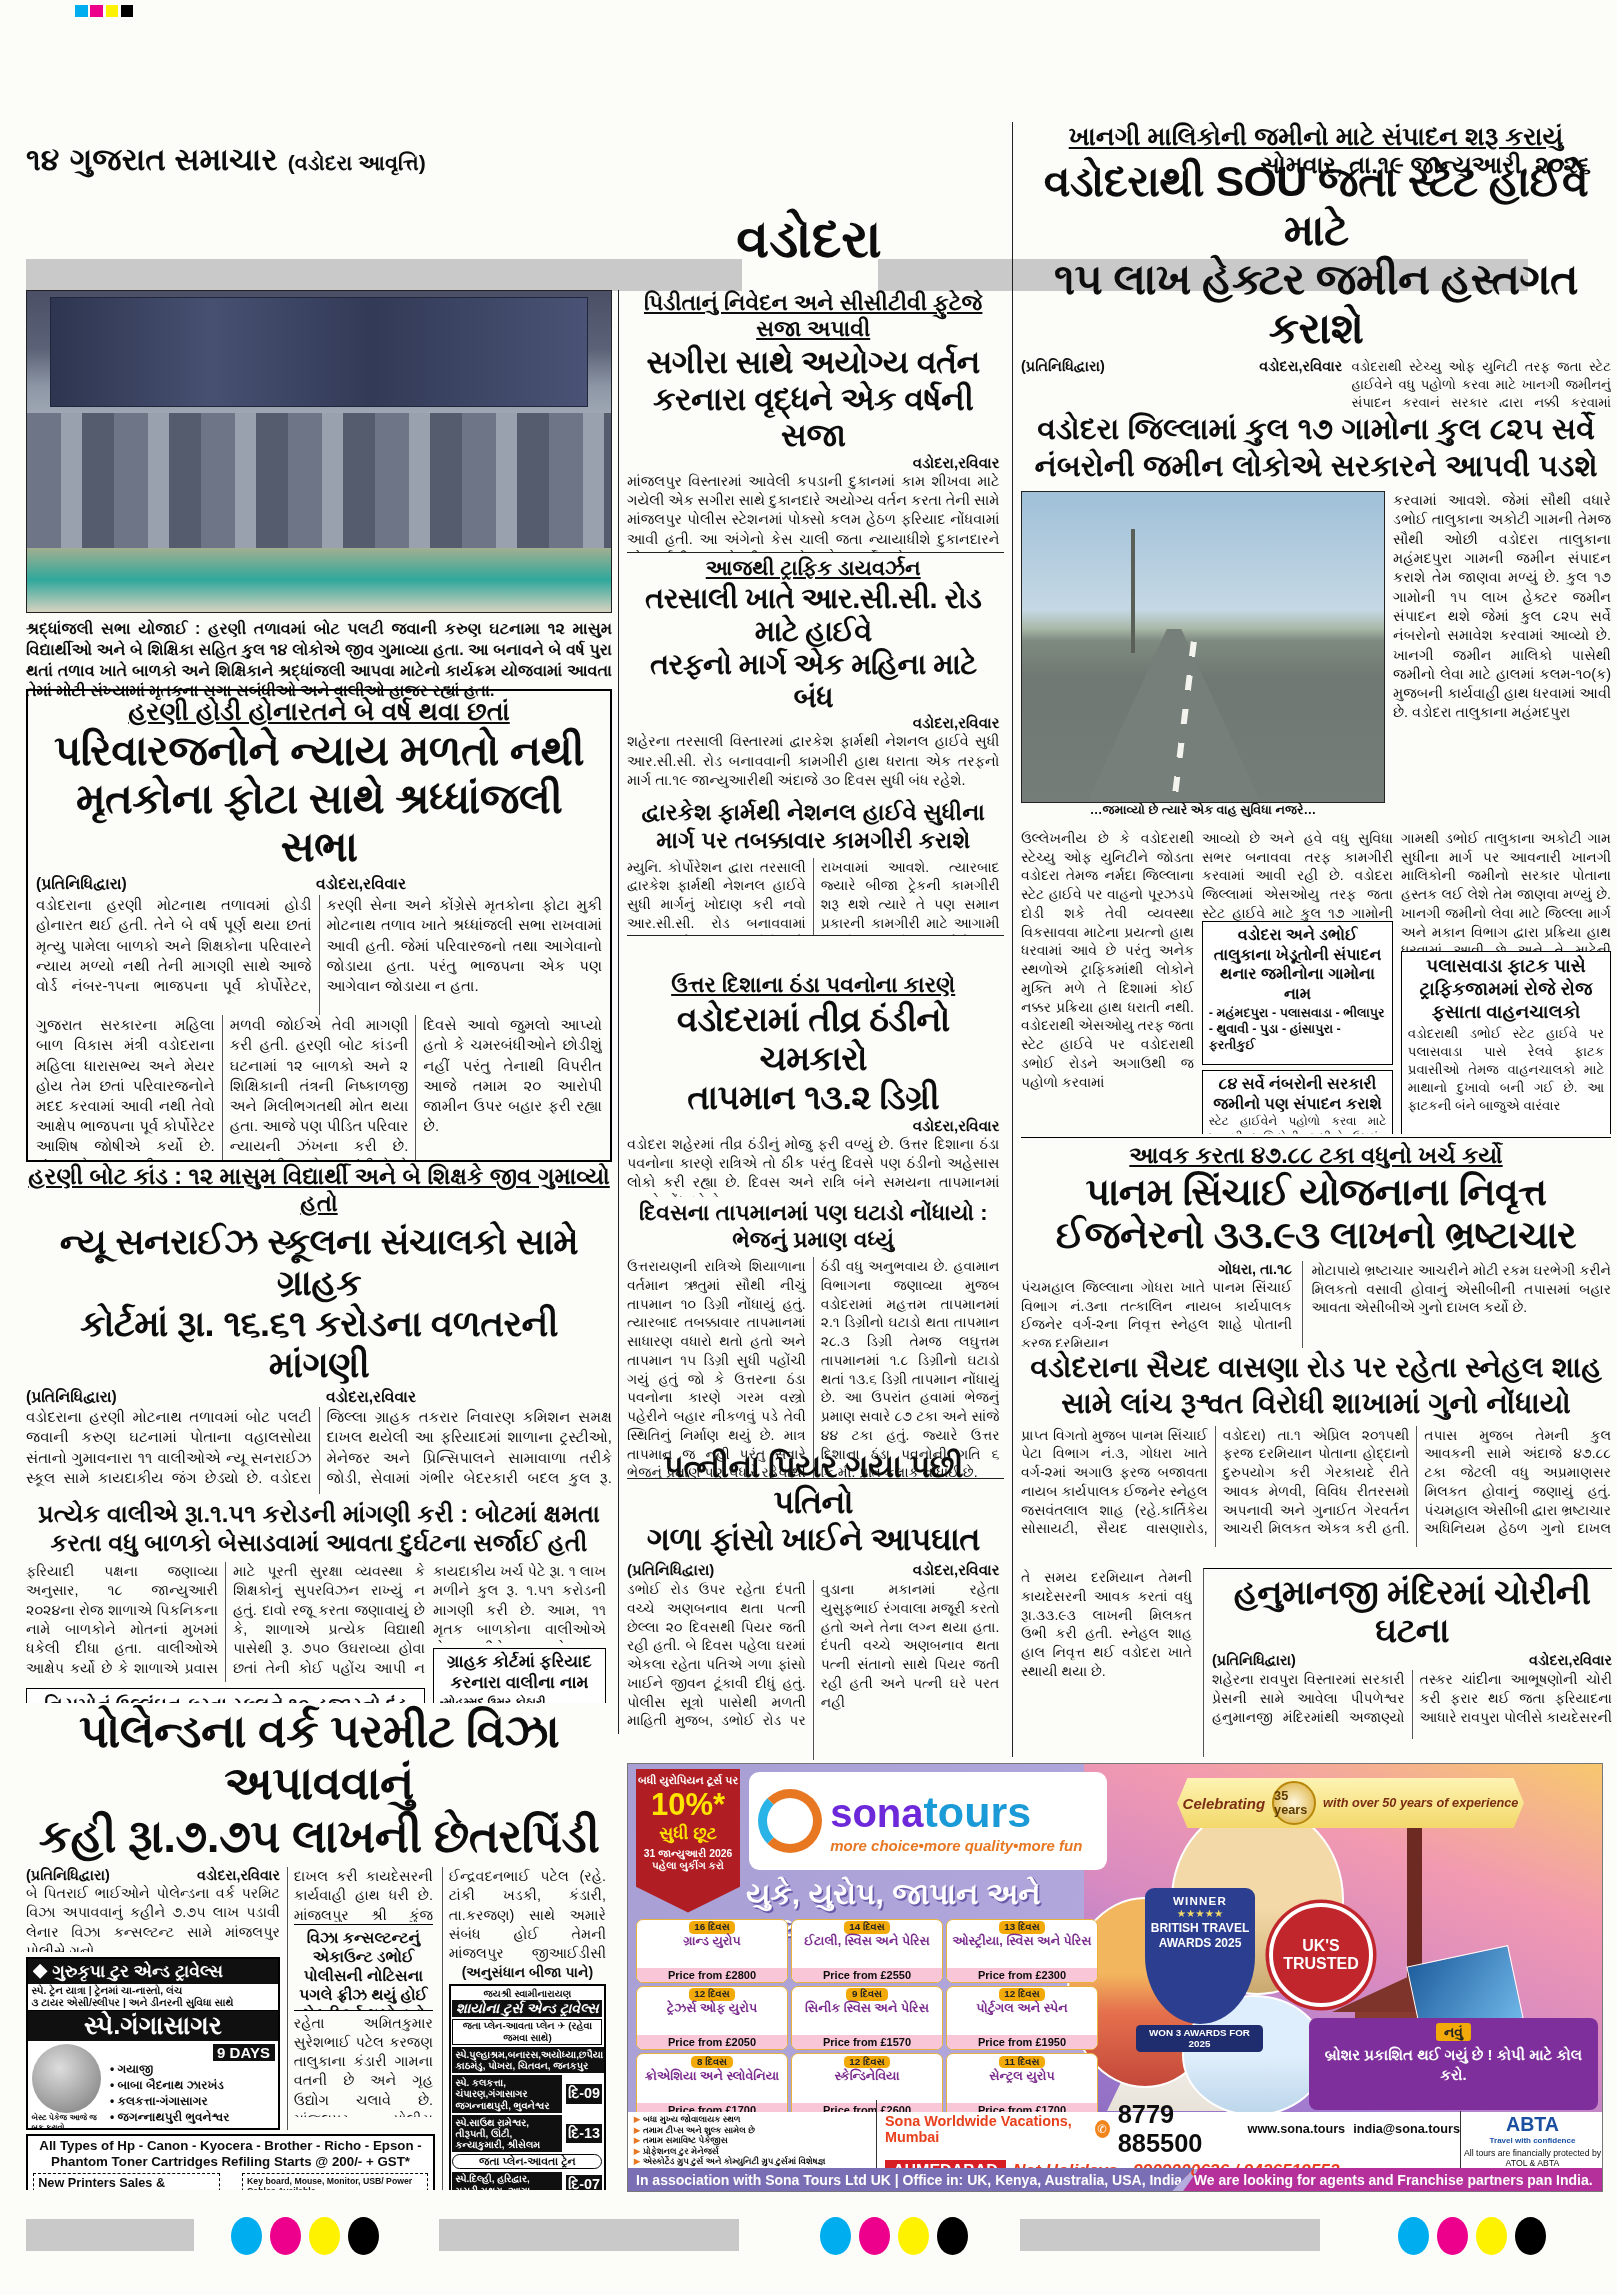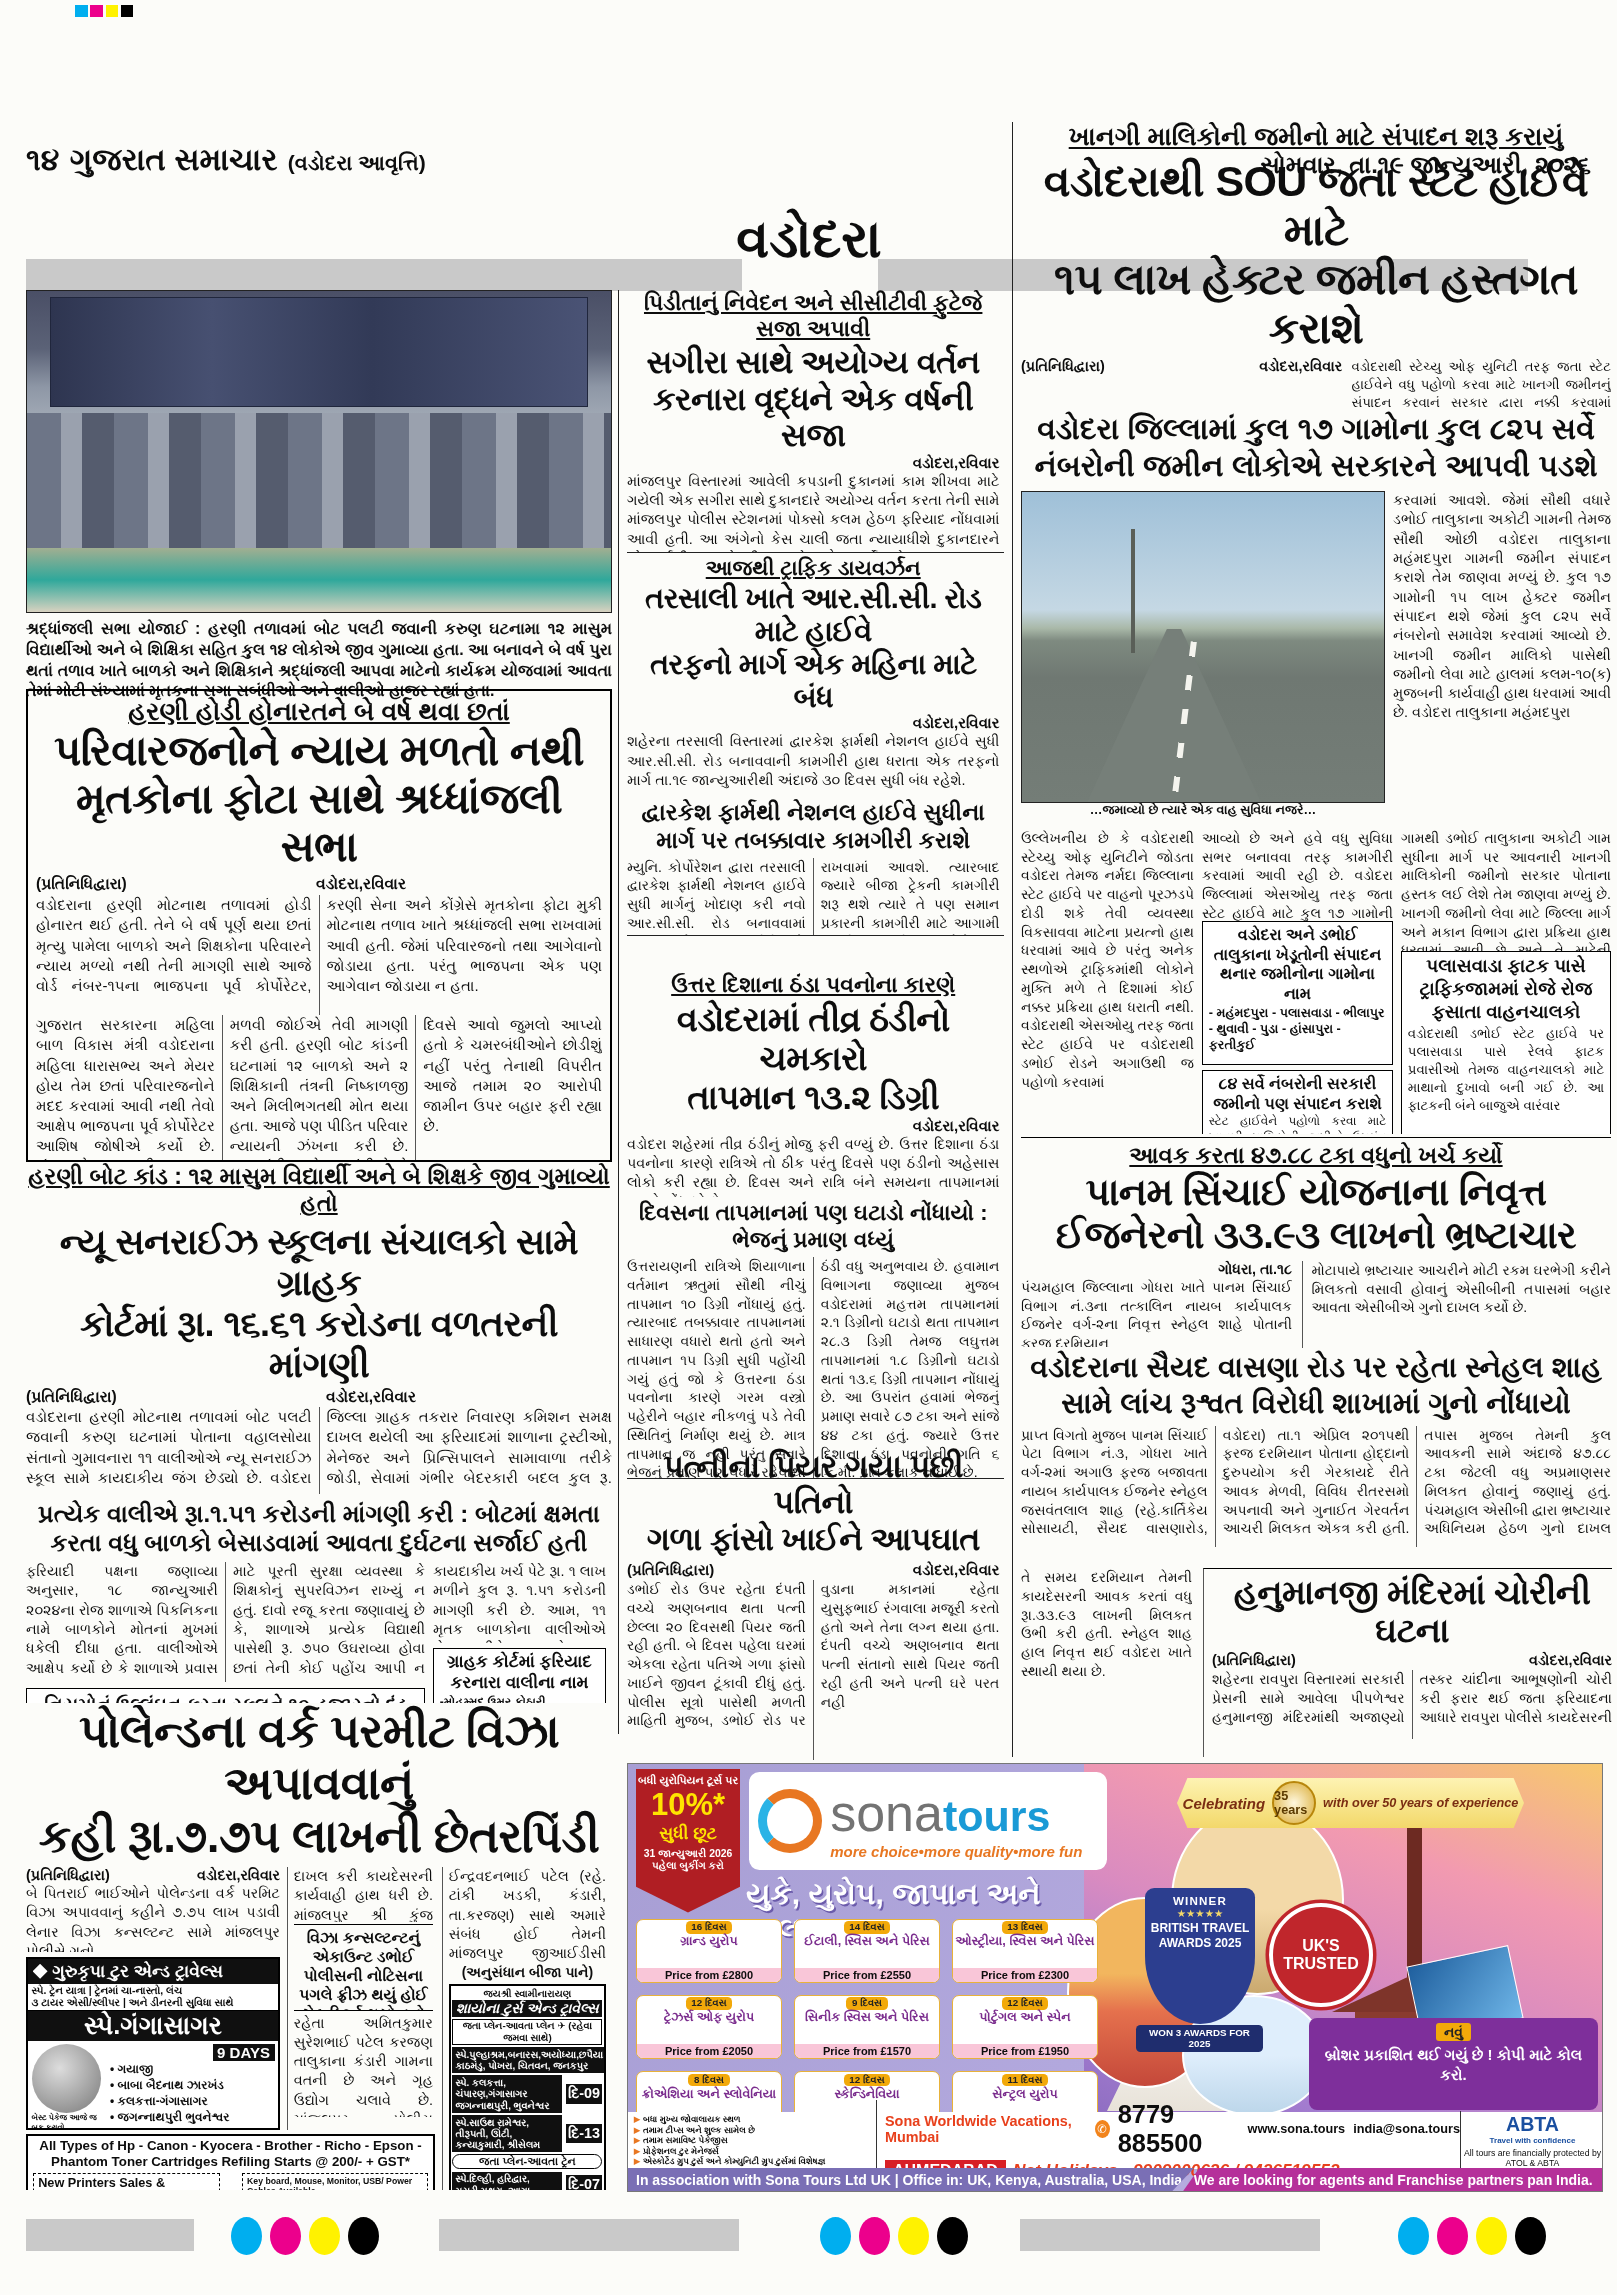--- a/index.html
+++ b/index.html
@@ -348,42 +348,42 @@
     <div class="abs" style="left:8px;top:4.6px;width:104px;height:144px;background:#b01e23;color:#fff;text-align:center;clip-path:polygon(0 0,100% 0,100% 82%,50% 100%,0 82%);padding-top:5.8px">
       <div style="font-size:11px;font-weight:bold">બધી યુરોપિયન ટૂર્સ પર</div>
       <div style="font-size:31px;font-weight:bold;color:#ffe400">10%*</div>
       <div style="font-size:17.3px;font-weight:bold;color:#ffe400">સુધી છૂટ</div>
       <div style="font-size:10.4px;font-weight:bold;margin-top:3.5px">31 જાન્યુઆરી 2026 પહેલા બુકીંગ કરો</div>
     </div>
 
     <div class="abs" style="left:121px;top:8px;width:358px;height:98px;background:#fff;border-radius:10.4px;display:flex;align-items:center;gap:8px;padding:4.6px 9.2px">
       <span style="width:64px;height:64px;border-radius:50%;border:9.2px solid #e87722;border-left-color:#2ab3e6;display:inline-block"></span>
       <span>
-        <span style="font-size:52px;font-weight:normal;color:#737373">sona</span><span style="font-size:43px;font-weight:bold;color:#1a9ad6">tours</span>
+        <span style="font-size:40px;font-weight:bold;color:#6d28d9">sona</span><span style="font-size:43px;font-weight:bold;color:#1a9ad6">tours</span>
         <div style="font-size:15px;font-style:italic;color:#e87722;font-weight:bold">more choice•more quality•more fun</div>
       </span>
     </div>
     <div class="abs" style="left:118px;top:113px;width:370px;font-size:30px;font-weight:bold;color:#fff;text-shadow:1.7px 1.7px 0 #6b5bab">યુકે, યુરોપ, જાપાન અને અલાસ્કા</div>
 
     <div class="abs" style="left:549px;top:14px;width:347px;height:50px;background:linear-gradient(180deg,#fdf3b3,#f3d86a);clip-path:polygon(3% 0,97% 0,100% 50%,97% 100%,3% 100%,0 50%);display:flex;align-items:center;justify-content:center;gap:7px">
       <span style="font-style:italic;font-weight:bold;font-size:15px;color:#7a2d12">Celebrating</span>
       <span style="width:44px;height:44px;border-radius:50%;background:radial-gradient(#fff8df,#d8a92f);border:2.3px solid #b8860b;display:inline-flex;align-items:center;justify-content:center;font-weight:bold;font-size:12.7px;color:#5b3a00">35 years</span>
       <span style="font-style:italic;font-weight:bold;font-size:12.7px;color:#7a2d12">with over 50 years of experience</span>
     </div>
 
     <div class="abs" style="left:517px;top:124px;width:110px;height:136px;background:#2c3e8f;border-radius:9.2px 9.2px 50% 50%;color:#fff;text-align:center;padding-top:5.8px">
       <div style="font-size:11.6px;font-weight:bold;letter-spacing:1.2px">WINNER</div>
       <div style="color:#f3d86a;font-size:10.4px">★★★★★</div>
       <div style="font-size:12px;font-weight:bold;line-height:1.25;padding:2.3px">BRITISH TRAVEL AWARDS 2025</div>
     </div>
     <div class="abs" style="left:508px;top:261px;width:127px;background:#1f2d6e;color:#fff;font-size:9.8px;font-weight:bold;text-align:center;border-radius:4.6px;padding:2.3px">WON 3 AWARDS FOR 2025</div>
 
     <div class="abs" style="left:641px;top:139px;width:104px;height:104px;border-radius:50%;background:#c0262c;border:4.6px solid #fff;box-shadow:0 0 0 3.5px #c0262c;display:flex;align-items:center;justify-content:center;text-align:center;color:#fff;font-weight:bold;font-size:16px;line-height:1.1">UK'S TRUSTED</div>
 
-    <div class="abs" style="left:8px;top:155px;width:462px;display:grid;grid-template-columns:repeat(3,1fr);gap:12px">
+    <div class="abs" style="left:8px;top:155px;width:462px;display:grid;grid-template-columns:repeat(3,1fr);gap:3px">
       <div class="tcard"><span class="tdays">16 દિવસ</span><div class="tname">ગ્રાન્ડ યુરોપ</div><div class="tprice">Price from £2800</div><div style="height:32px"></div></div>
       <div class="tcard"><span class="tdays">14 દિવસ</span><div class="tname">ઈટાલી, સ્વિસ અને પેરિસ</div><div class="tprice">Price from £2550</div><div style="height:32px"></div></div>
       <div class="tcard"><span class="tdays">13 દિવસ</span><div class="tname">ઓસ્ટ્રીયા, સ્વિસ અને પેરિસ</div><div class="tprice">Price from £2300</div><div style="height:32px"></div></div>
       <div class="tcard"><span class="tdays">12 દિવસ</span><div class="tname">ટ્રેઝર્સ ઓફ યુરોપ</div><div class="tprice">Price from £2050</div><div style="height:32px"></div></div>
       <div class="tcard"><span class="tdays">9 દિવસ</span><div class="tname">સિનીક સ્વિસ અને પેરિસ</div><div class="tprice">Price from £1570</div><div style="height:32px"></div></div>
       <div class="tcard"><span class="tdays">12 દિવસ</span><div class="tname">પોર્ટુગલ અને સ્પેન</div><div class="tprice">Price from £1950</div><div style="height:32px"></div></div>
       <div class="tcard"><span class="tdays">8 દિવસ</span><div class="tname">ક્રોએશિયા અને સ્લોવેનિયા</div><div class="tprice">Price from £1700</div><div style="height:32px"></div></div>
       <div class="tcard"><span class="tdays">12 દિવસ</span><div class="tname">સ્કેન્ડિનેવિયા</div><div class="tprice">Price from £2600</div><div style="height:32px"></div></div>
       <div class="tcard"><span class="tdays">11 દિવસ</span><div class="tname">સેન્ટ્રલ યુરોપ</div><div class="tprice">Price from £1700</div><div style="height:32px"></div></div>
       <div class="tcard"><span class="tdays">8 દિવસ</span><div class="tname">અલ્બાનિયા</div><div class="tprice">Price from £1300</div><div style="height:32px"></div></div>

